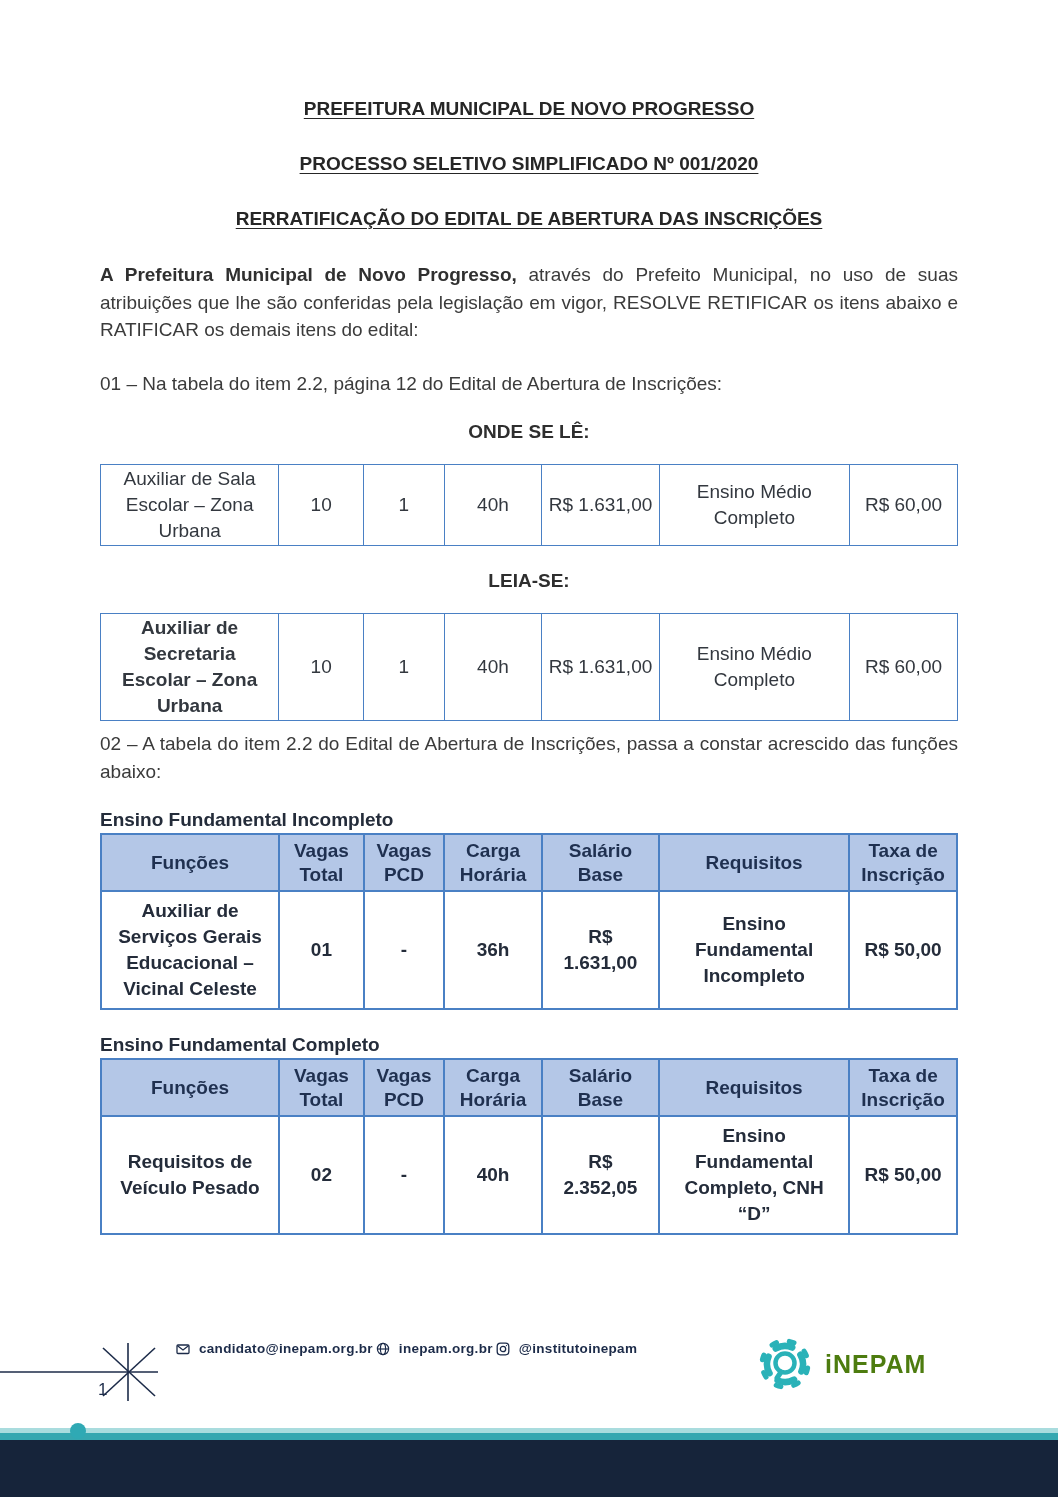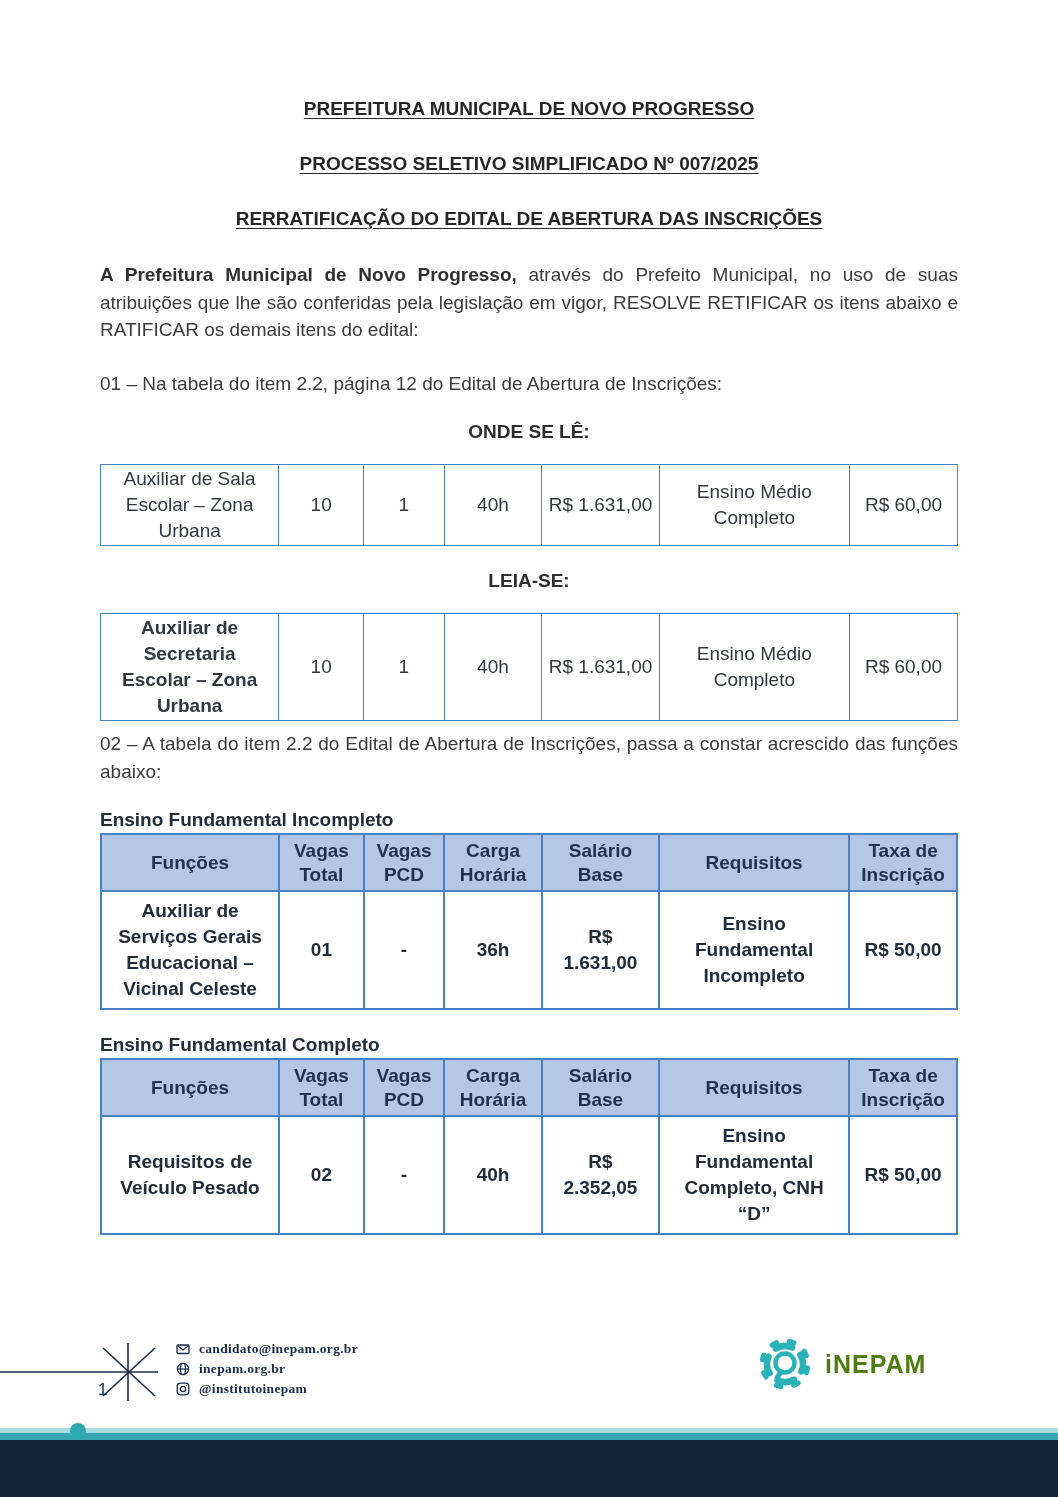--- a/index.html
+++ b/index.html
@@ -34,40 +34,40 @@
   table.headered{margin-top:0;}
   table.headered th{
     background:#b4c7e7;font-weight:bold;color:#1f3050;line-height:24px;padding:3px 4px;height:49px;
   }
   table.headered td{font-weight:bold;color:#242c3a;padding:6px 6px;}
 
   
   .footer{position:absolute;left:0;top:0;width:1058px;height:1497px;pointer-events:none;}
   .star-svg{position:absolute;left:0;top:1338px;}
   .page-number{position:absolute;left:98px;top:1380px;font-size:17px;color:#1c2b49;}
-  .contacts{position:absolute;left:176px;top:1340px;display:flex;flex-direction:column;gap:3px;font-family:Liberation Serif, serif;}
+  .contacts{position:absolute;left:176px;top:1340px;display:flex;flex-direction:row;gap:3px;}
   .contact-row{display:flex;align-items:center;gap:9px;height:17px;}
   .contact-text{font-size:13.5px;font-weight:bold;letter-spacing:0.3px;color:#1c2b49;}
   .logo{position:absolute;left:757px;top:1336px;display:flex;align-items:center;gap:12px;}
   .logo-text{font-size:25px;font-weight:bold;letter-spacing:1px;color:#4d7c0f;}
   .teal-strip{
     position:absolute;left:0;top:1428px;width:1058px;height:12px;
     background:linear-gradient(to bottom,#a9dcde 0%,#a9dcde 42%,#35a7b0 42%,#35a7b0 100%);
   }
   .navy-bar{position:absolute;left:0;top:1440px;width:1058px;height:57px;background:#16243a;}
   .teal-dot{position:absolute;left:70px;top:1423px;width:16px;height:16px;border-radius:50%;background:#2fa9b4;z-index:3;}
 </style>
 </head>
 <body>
 
 <div class="page">
   <div class="content">
 
     <p class="doc-title mt-title1">PREFEITURA MUNICIPAL DE NOVO PROGRESSO</p>
-    <p class="doc-title mt-title">PROCESSO SELETIVO SIMPLIFICADO Nº 007/2025</p>
+    <p class="doc-title mt-title">PROCESSO SELETIVO SIMPLIFICADO Nº 001/2020</p>
     <p class="doc-title mt-title">RERRATIFICAÇÃO DO EDITAL DE ABERTURA DAS INSCRIÇÕES</p>
 
     <p class="para justify intro"><b>A Prefeitura Municipal de Novo Progresso,</b><span> através do Prefeito Municipal, no uso de suas atribuições que lhe são conferidas pela legislação em vigor, RESOLVE RETIFICAR os itens abaixo e RATIFICAR os demais itens do edital:</span></p>
 
     <p class="para item01">01 – Na tabela do item 2.2, página 12 do Edital de Abertura de Inscrições:</p>
 
     <p class="section-label">ONDE SE LÊ:</p>
 
     <table class="doc plain">
       <colgroup>

